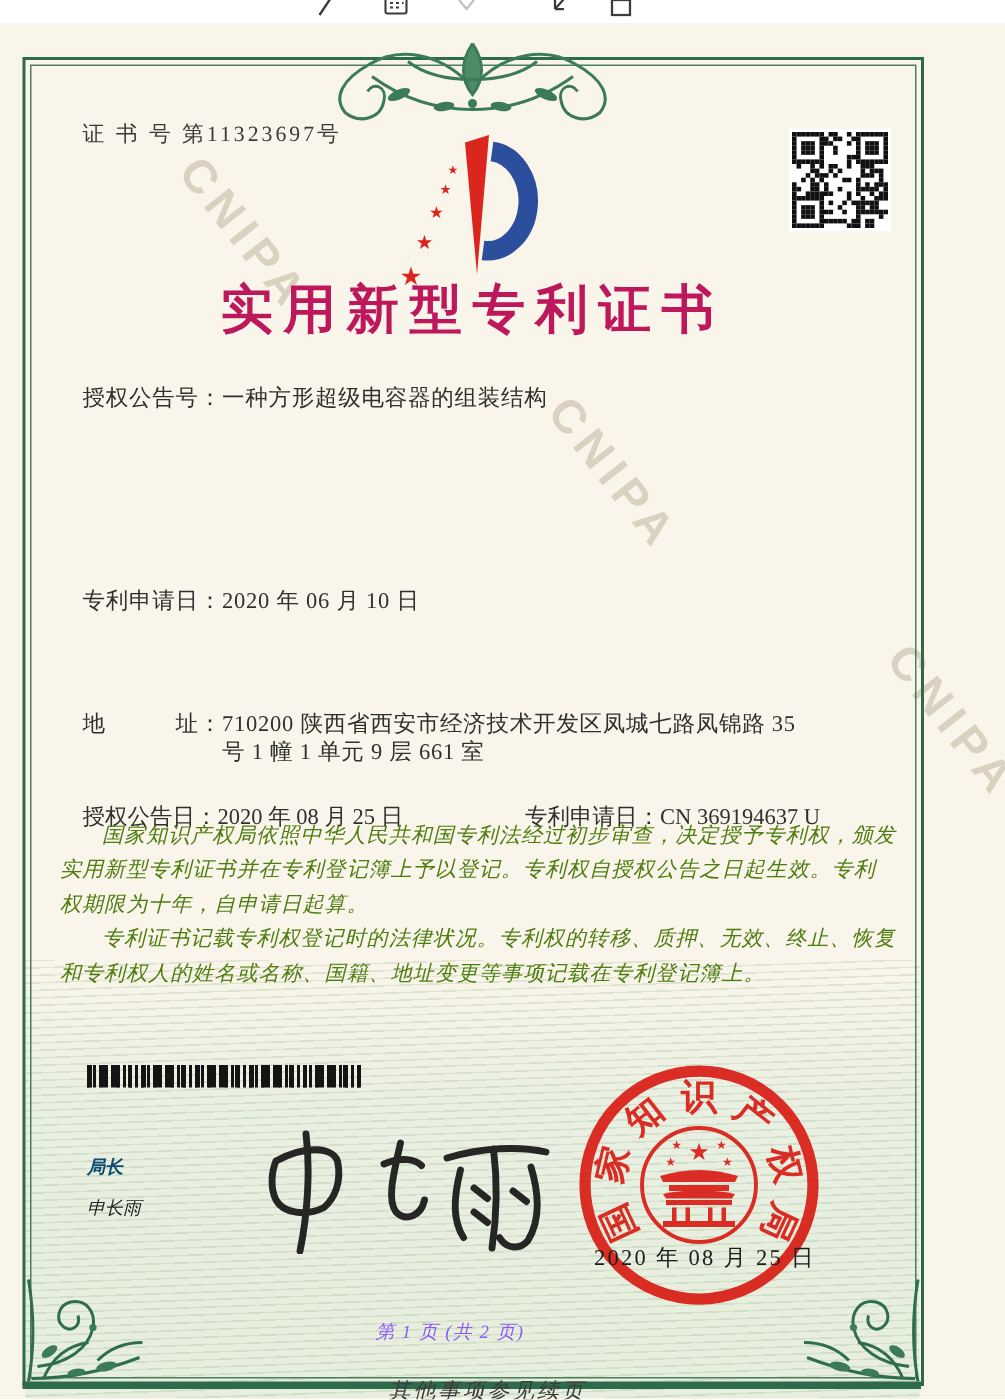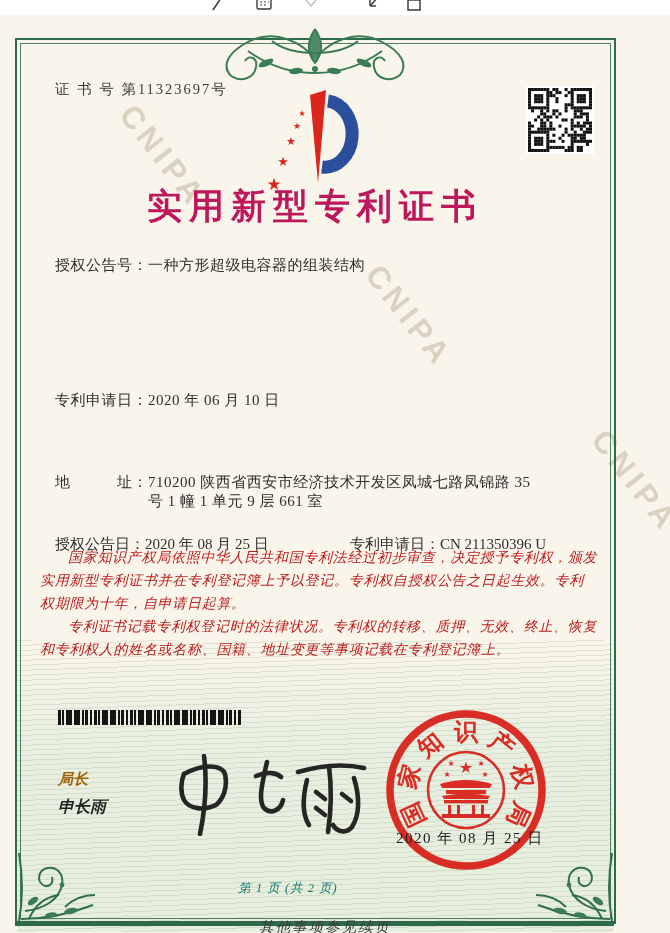--- a/index.html
+++ b/index.html
@@ -26,33 +26,33 @@
   #logo{position:absolute;left:258px;top:70px;z-index:3;}
   #qr{position:absolute;left:526px;top:71px;width:64px;height:64px;background:#fff;padding:2px;z-index:3;}
   #title{position:absolute;left:0;top:168px;width:630px;text-align:center;
       font-size:35px;font-weight:700;letter-spacing:7px;color:#be185d;z-index:3;}
   .field-row{position:absolute;left:55px;font-size:15px;z-index:3;color:#2f2f2f;}
   .field-label{letter-spacing:.5px;}
   .field-value{white-space:pre-line;display:inline-block;vertical-align:top;max-width:430px;letter-spacing:.5px;}
   #grant-row{position:absolute;left:55px;top:504px;width:540px;font-size:15px;z-index:3;color:#2f2f2f;margin-top:16px;}
   #grant-number-group{position:absolute;left:295px;top:0;}
   #body-text{position:absolute;left:40px;top:531px;width:558px;z-index:3;
-      font-size:14px;line-height:23px;letter-spacing:.7px;color:#b91c1c;font-style:italic;}
+      font-size:14px;line-height:23px;letter-spacing:.7px;color:#4d7c0f;font-style:italic;}
   #body-text p{margin:0;text-indent:2em;}
   #barcode{position:absolute;left:58px;top:695px;width:184px;height:15px;z-index:3;
       background:
         repeating-linear-gradient(90deg,#141414 0 2px,rgba(0,0,0,0) 2px 4px),
         repeating-linear-gradient(90deg,#141414 0 3px,rgba(0,0,0,0) 3px 9px);}
-  #director-title{position:absolute;left:58px;top:755px;font-size:15px;font-weight:600;z-index:3;font-style:italic;color:#a16207;}
-  #director-name{position:absolute;left:58px;top:782px;font-size:16px;font-weight:700;z-index:3;font-style:italic;color:#222;}
+  #director-title{position:absolute;left:58px;top:755px;font-size:12px;font-weight:600;z-index:3;font-style:italic;color:#0c4a6e;}
+  #director-name{position:absolute;left:58px;top:782px;font-size:12px;font-weight:400;z-index:3;font-style:italic;color:#222;}
   #signature{position:absolute;left:170px;top:735px;z-index:4;}
   #seal{position:absolute;left:373px;top:682px;z-index:3;opacity:.95;}
   #seal-date{position:absolute;left:396px;top:814px;font-size:15px;letter-spacing:1.5px;color:#1c1c1c;z-index:4;}
-  #page-info{position:absolute;left:168px;top:865px;width:240px;text-align:center;
-      font-size:12.5px;font-style:italic;letter-spacing:1px;color:#0f766e;z-index:3;}
+  #page-info{position:absolute;left:180px;top:865px;width:240px;text-align:center;
+      font-size:12.5px;font-style:italic;letter-spacing:1px;color:#8b5cf6;z-index:3;}
   #continuation-note{position:absolute;left:215px;top:903px;width:220px;text-align:center;
       font-size:14.5px;font-style:italic;letter-spacing:2px;color:#3c3c3c;z-index:3;}
   #ornament-top{position:absolute;left:208px;top:8px;z-index:4;}
   .corner-orn{position:absolute;bottom:-3px;z-index:4;}
   #corner-left{left:-2px;}
   #corner-right{right:-2px;transform:scaleX(-1);}
 </style>
 </head>
 <body>
 
@@ -388,21 +388,21 @@
       <span class="field-label">专利申请日：</span><span class="field-value">2020 年 06 月 10 日</span>
     </div>
     <div class="field-row" style="top:458px">
       <span class="field-label">地　　　址：</span><span class="field-value">710200 陕西省西安市经济技术开发区凤城七路凤锦路 35
 号 1 幢 1 单元 9 层 661 室</span>
     </div>
 
     <div id="grant-row">
       <span>授权公告日：</span><span>2020 年 08 月 25 日</span>
       <span id="grant-number-group">
-        <span>专利申请日：</span><span>CN 211350396 U</span>
+        <span>专利申请日：</span><span>CN 369194637 U</span>
       </span>
     </div>
 
     <div id="body-text">
       <p>国家知识产权局依照中华人民共和国专利法经过初步审查，决定授予专利权，颁发实用新型专利证书并在专利登记簿上予以登记。专利权自授权公告之日起生效。专利权期限为十年，自申请日起算。</p>
       <p>专利证书记载专利权登记时的法律状况。专利权的转移、质押、无效、终止、恢复和专利权人的姓名或名称、国籍、地址变更等事项记载在专利登记簿上。</p>
     </div>
 
     <div id="barcode"></div>
 

